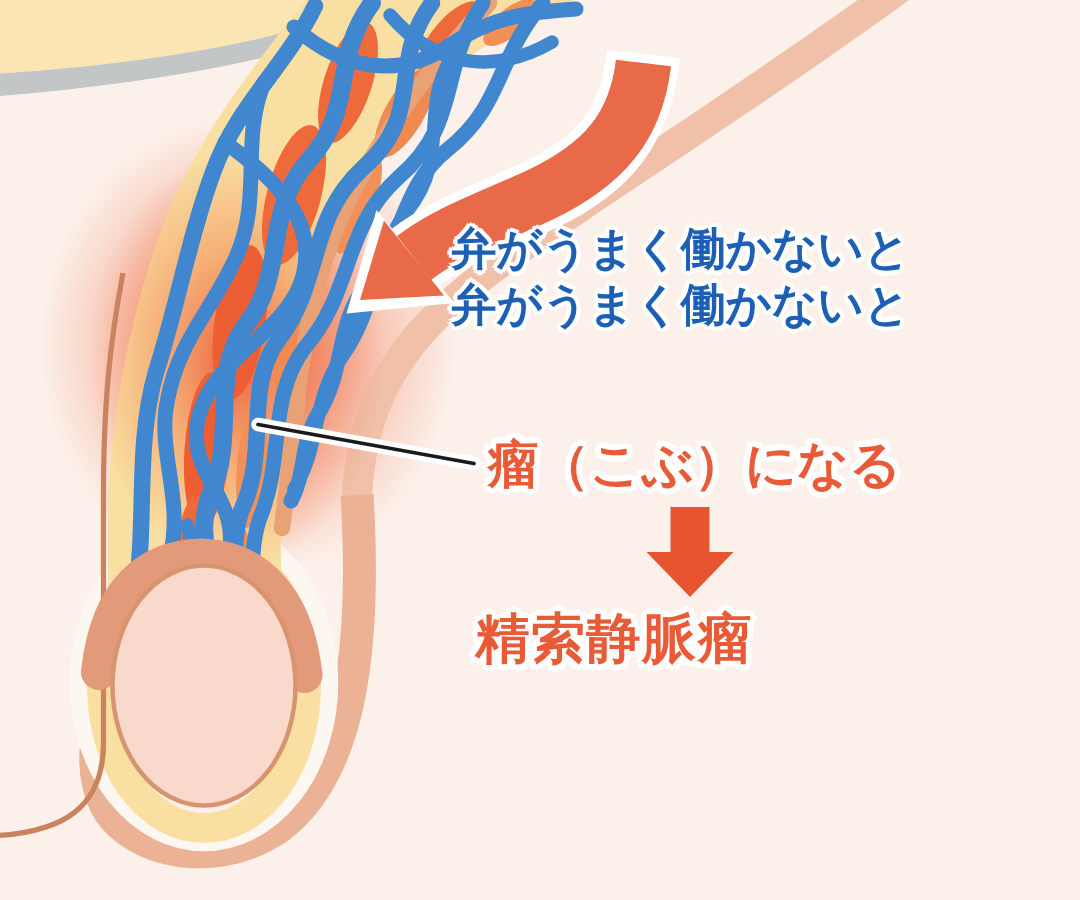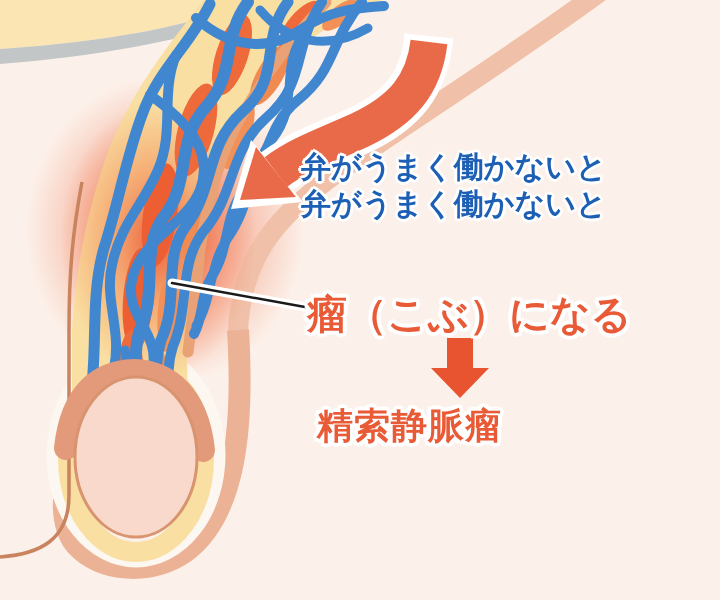--- a/index.html
+++ b/index.html
@@ -9,21 +9,21 @@
     font-family:"DejaVu Sans","Liberation Sans",sans-serif;
   }
   .stage svg{position:absolute;left:0;top:0;}
   .txt{position:absolute;font-weight:bold;white-space:nowrap;}
   .note-blue{
     left:301px;top:148px;color:#1c5fb4;font-size:30px;line-height:37px;
     text-shadow:-2px -2px 0 #fff,2px -2px 0 #fff,-2px 2px 0 #fff,2px 2px 0 #fff,
                 0 -3px 0 #fff,0 3px 0 #fff,-3px 0 0 #fff,3px 0 0 #fff;
   }
   .label-lump{
-    left:307px;top:287px;color:#e95b36;font-size:40px;
+    left:325px;top:287px;color:#e95b36;font-size:34px;
     text-shadow:-3px -3px 0 #fff,3px -3px 0 #fff,-3px 3px 0 #fff,3px 3px 0 #fff,
                 0 -4px 0 #fff,0 4px 0 #fff,-4px 0 0 #fff,4px 0 0 #fff;
   }
   .diagnosis{
     left:317px;top:402px;color:#e95b36;font-size:36px;letter-spacing:1px;
     text-shadow:-3px -3px 0 #fff,3px -3px 0 #fff,-3px 3px 0 #fff,3px 3px 0 #fff,
                 0 -4px 0 #fff,0 4px 0 #fff,-4px 0 0 #fff,4px 0 0 #fff;
   }
 </style>
 </head>

